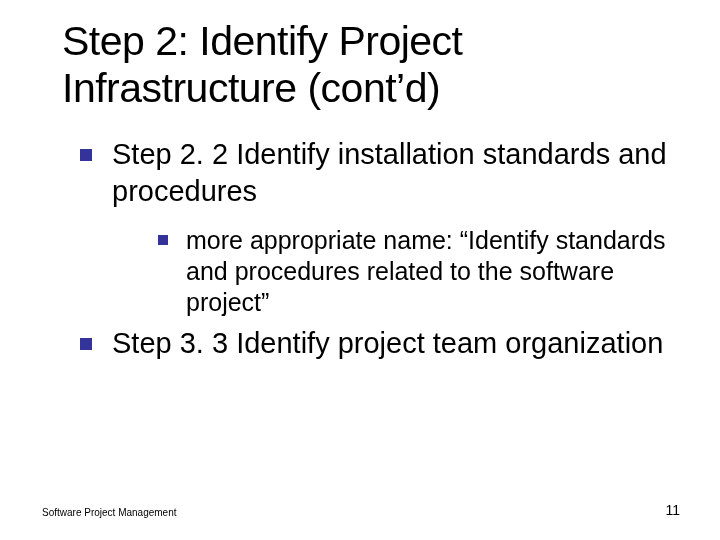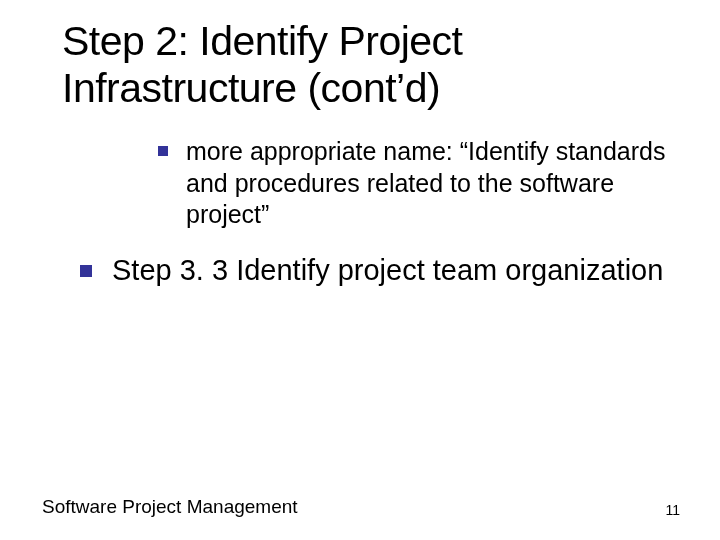--- a/index.html
+++ b/index.html
@@ -44,40 +44,40 @@
     margin: 13px 20px 0 0;
   }
   .txt1 {
     font-size: 29px;
     line-height: 1.25;
     color: #000;
   }
   .lvl2 {
     display: flex;
     align-items: flex-start;
-    margin: 4px 0 22px 96px;
+    margin: 4px 0 6px 96px;
   }
   .sq2 {
     flex: 0 0 auto;
     width: 10px;
     height: 10px;
     background: #333399;
     margin: 10px 18px 0 0;
   }
   .txt2 {
     font-size: 25px;
     line-height: 1.25;
     color: #000;
   }
   .footer-left {
     position: absolute;
     left: 42px;
     bottom: 22px;
     font-family: Arial, Helvetica, sans-serif;
-    font-size: 19px;
+    font-size: 10px;
     color: #000;
   }
   .footer-right {
     position: absolute;
     right: 40px;
     bottom: 22px;
     font-family: Arial, Helvetica, sans-serif;
     font-size: 14px;
     color: #000;
     margin-left: 36px;
@@ -85,20 +85,24 @@
 </style>
 </head>
 <body>
 
 <div class="slide">
 
   <h1 class="title">Step 2: Identify Project Infrastructure (cont’d)</h1>
 
   <div class="bullets">
 
+    <div class="lvl1">
+      <span class="sq1"></span>
+      <span class="txt1">Step 2. 2 Identify installation standards and procedures</span>
+    </div>
 
     <div class="lvl2">
       <span class="sq2"></span>
       <span class="txt2">more appropriate name: “Identify standards and procedures related to the software project”</span>
     </div>
 
     <div class="lvl1">
       <span class="sq1"></span>
       <span class="txt1">Step 3. 3 Identify project team organization</span>
     </div>

